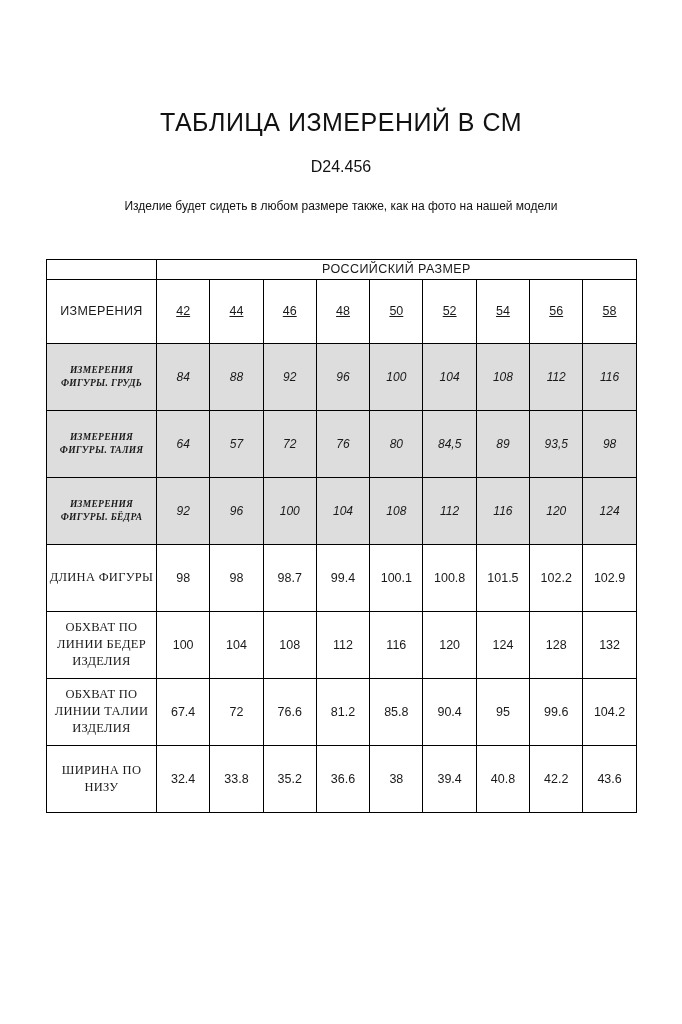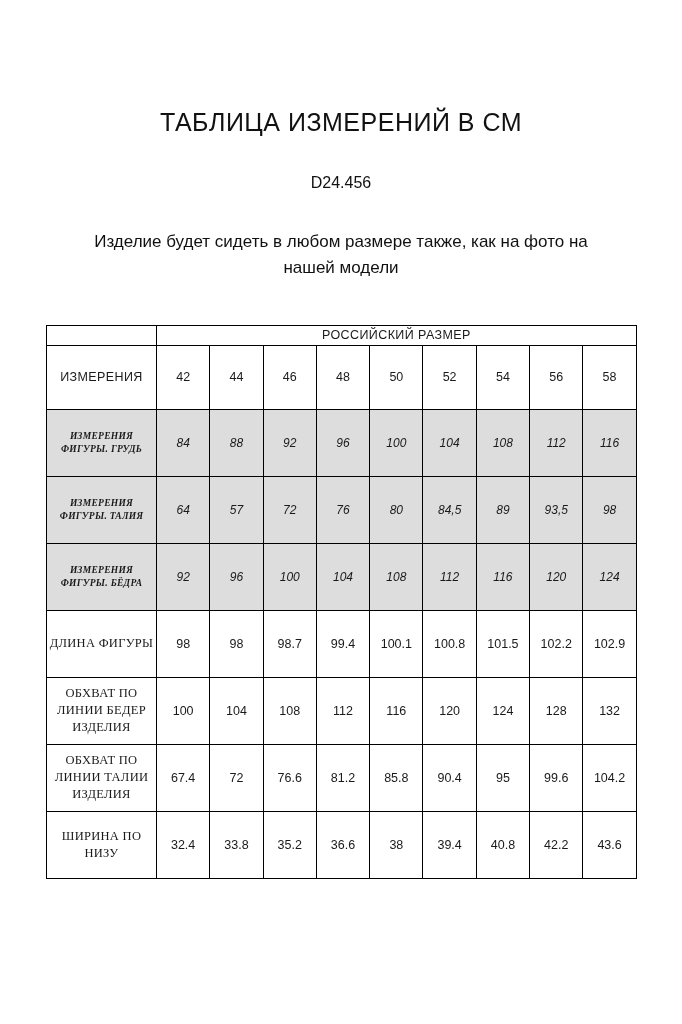--- a/index.html
+++ b/index.html
@@ -27,27 +27,27 @@
     font-weight: 400;
     letter-spacing: 0.5px;
     margin: 0;
     padding-top: 108px;
     color: #111;
   }
   .subtitle {
     text-align: center;
     font-size: 16px;
     font-weight: 400;
-    margin: 16px;
+    margin: 0;
     padding-top: 21px;
     color: #111;
   }
   .note {
     text-align: center;
-    font-size: 17px;
+    font-size: 12px;
     line-height: 1.55;
     font-weight: 400;
     margin: 0 auto;
     padding-top: 21px;
     max-width: 545px;
     color: #111;
   }
   table.size-table {
     border-collapse: collapse;
     margin: 0 auto;
@@ -79,20 +79,21 @@
     font-size: 10px;
     font-weight: bold;
     letter-spacing: 0.4px;
     height: 63px;
     margin-left: 20px;
   }
   .size-head {
     font-size: 15px;
     font-weight: bold;
     height: 44px;
+    text-decoration: underline;
   }
   .row-shaded td {
     background: #dddddd;
   }
   .row-shaded .rowlabel {
     font-style: italic;
     font-weight: bold;
     font-size: 9.5px;
     line-height: 1.35;
     letter-spacing: 0.3px;

